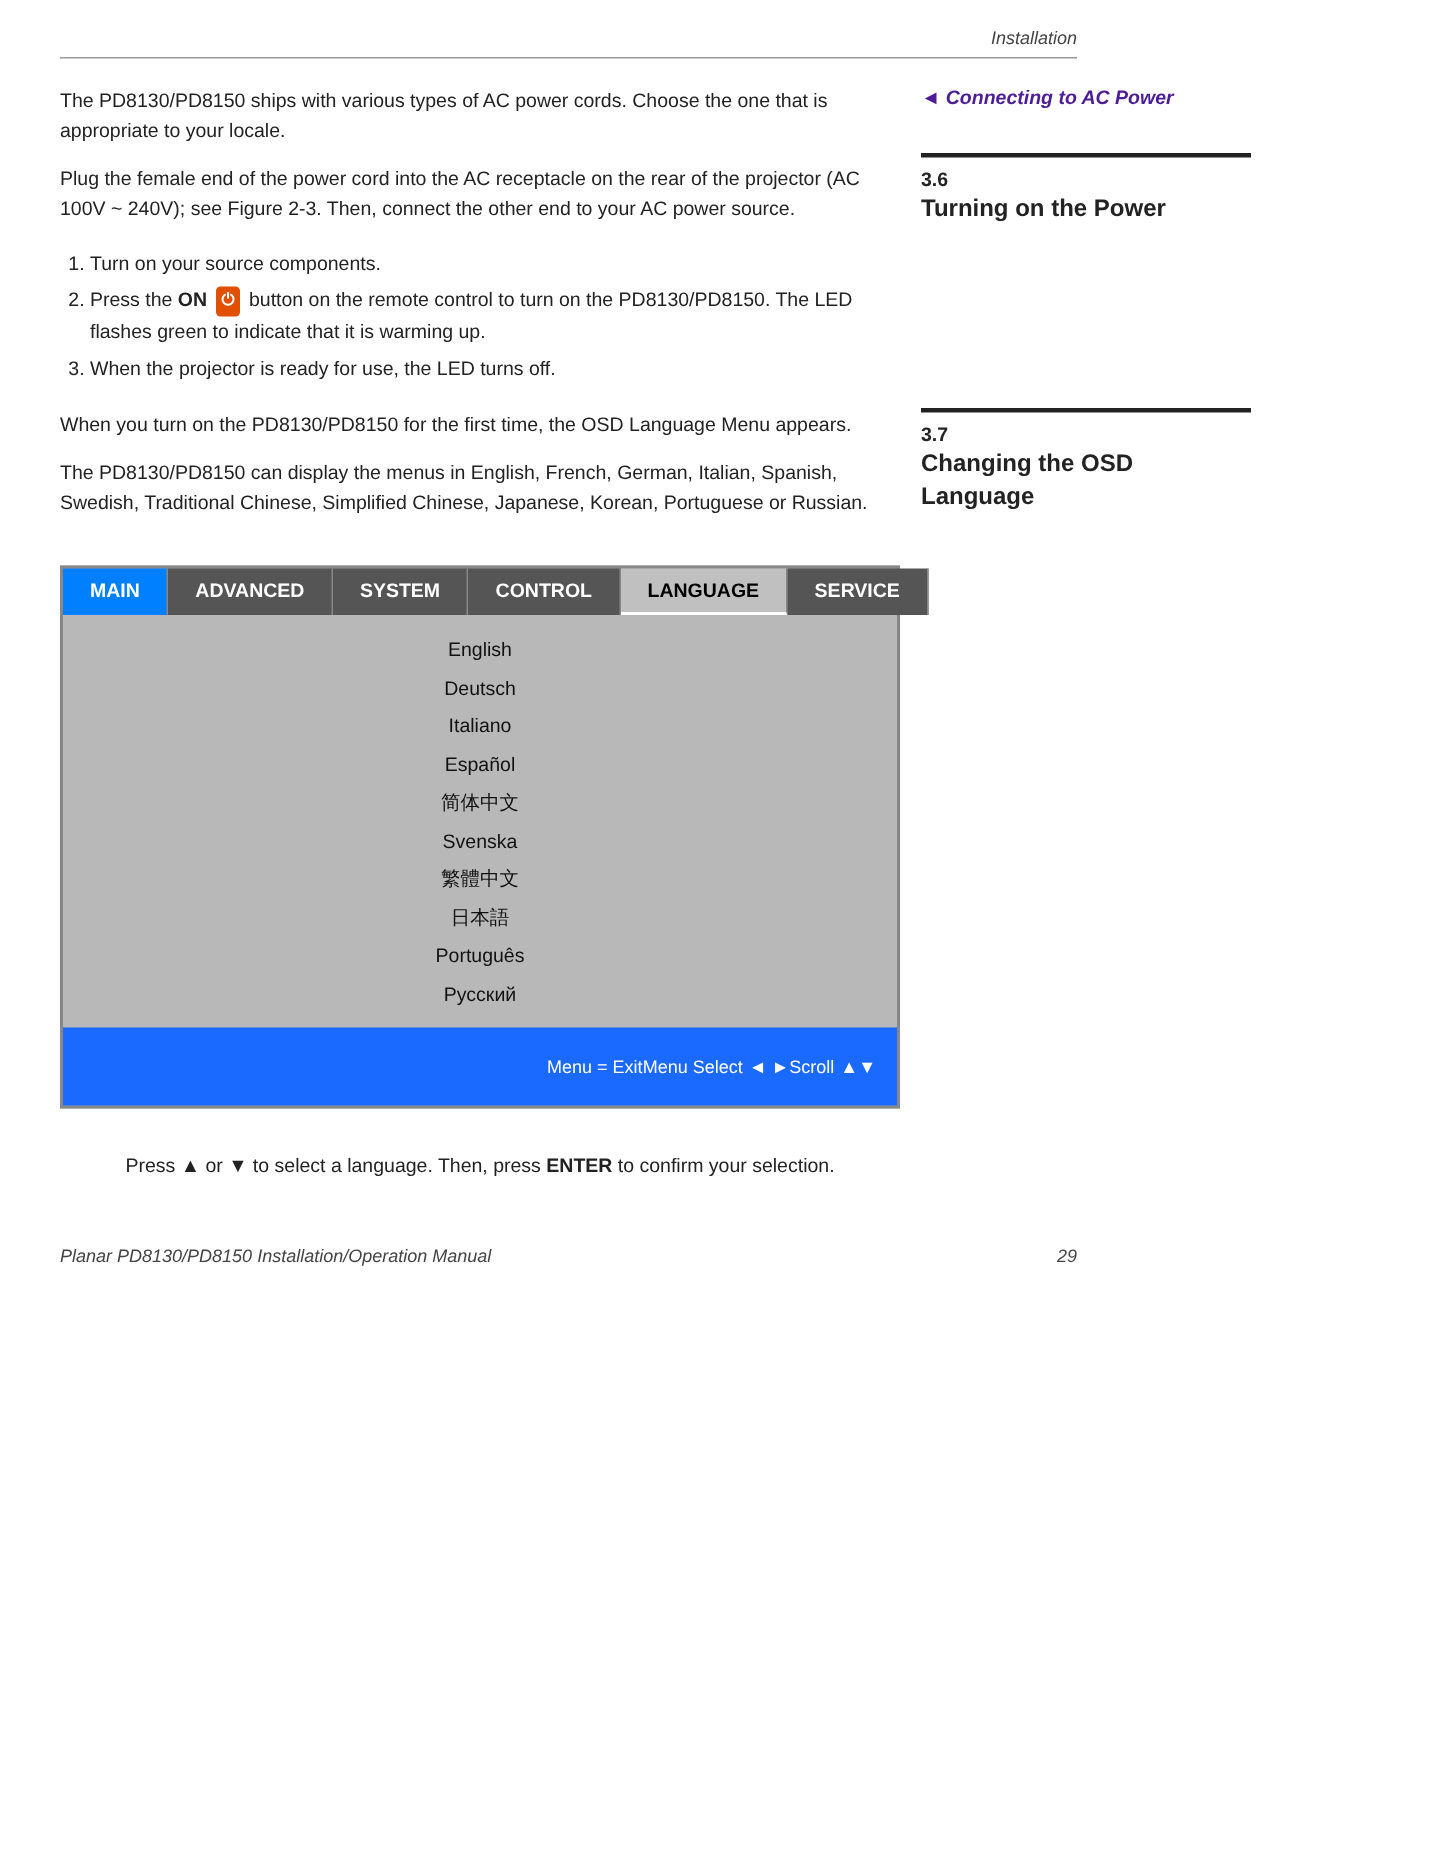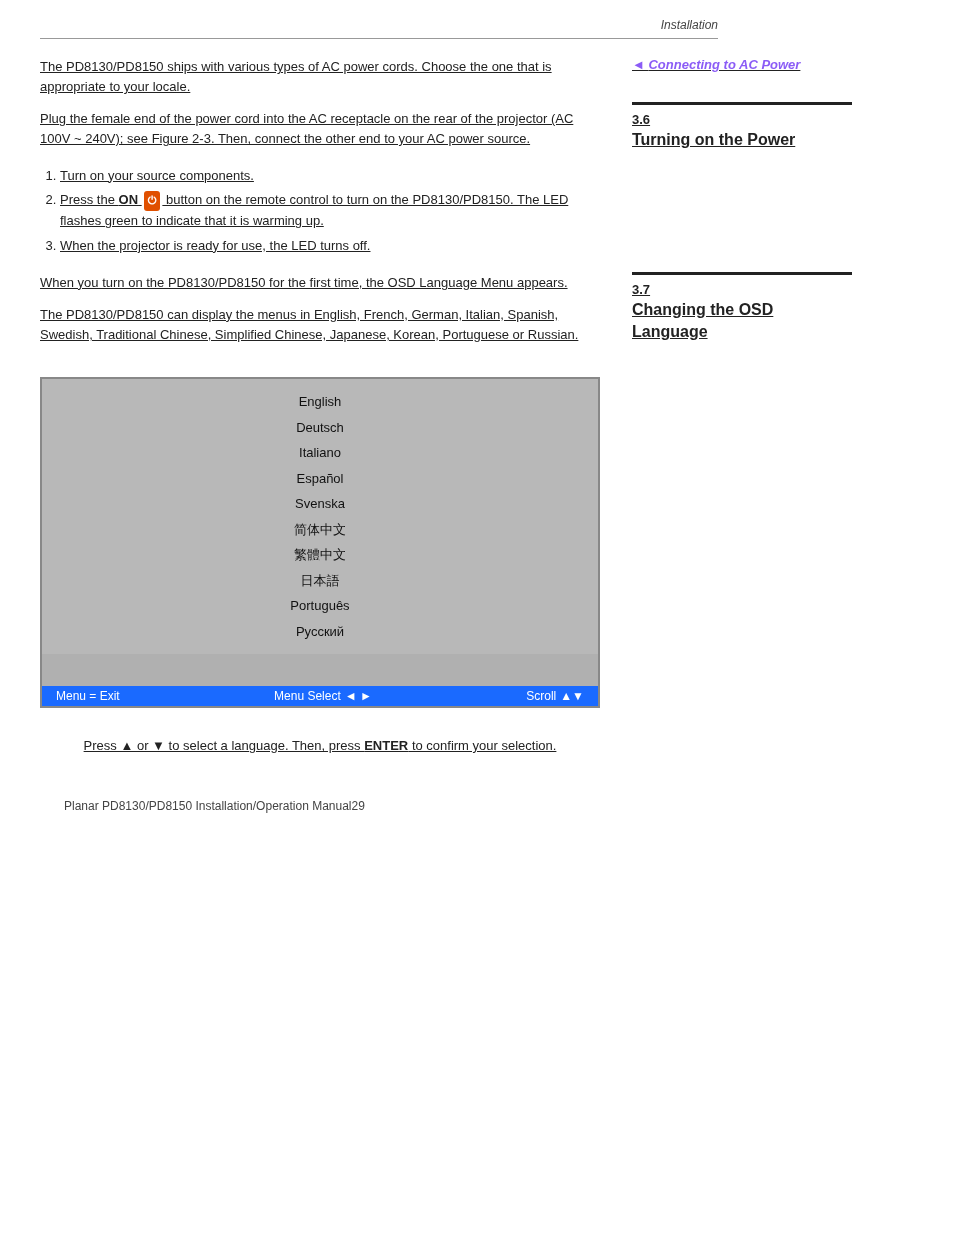--- a/index.html
+++ b/index.html
@@ -36,22 +36,21 @@
     .top-rule {
       border: none;
       border-top: 1px solid #999;
       margin: 0 40px;
     }
 
     
     .main-layout {
       display: flex;
       padding: 0 40px;
-      gap: 32px;
-      text-decoration: underline;
+      gap: 14px;
     }
 
     .left-content {
       flex: 1;
       padding-top: 18px;
     }
 
     .right-sidebar {
       width: 220px;
       padding-top: 18px;
@@ -68,21 +67,21 @@
 
     
     .sidebar-section {
       margin-bottom: 28px;
     }
 
     .sidebar-connecting {
       font-size: 13px;
       font-weight: bold;
       font-style: italic;
-      color: #8b5cf6;
+      color: #4c1d95;
       margin-bottom: 30px;
     }
 
     .sidebar-connecting::before {
       content: '◄ ';
       font-style: normal;
     }
 
     .sidebar-rule {
       border: none;
@@ -170,42 +169,41 @@
       padding: 3px 0;
       font-size: 13px;
       color: #111;
       line-height: 1.5;
     }
 
     .osd-menu-footer {
       background: #1a6aff;
       color: #fff;
       display: flex;
-      justify-content: space-between;
-      padding: 3px 14px;
+      justify-content: flex-end;
+      padding: 19px 14px;
       font-size: 12px;
-      margin-top: 32px;
     }
 
     .osd-footer-item {
       display: flex;
       align-items: center;
       gap: 4px;
     }
 
     
     .page-footer {
       display: flex;
-      justify-content: flex-start;
+      justify-content: space-between;
       padding: 16px 40px;
       margin-top: 30px;
       border-top: none;
       font-size: 12px;
       color: #444;
-      margin-left: 24px;
+      font-style: italic;
     }
 
     .press-para {
       font-size: 13px;
       margin-top: 10px;
       text-align: center;
     }
     .press-para strong {
       font-weight: bold;
     }
@@ -239,28 +237,36 @@
           <span>When the projector is ready for use, the LED turns off.</span>
         </li>
       </ol>
 
       <p class="para">When you turn on the PD8130/PD8150 for the first time, the OSD Language Menu appears.</p>
       <p class="para">The PD8130/PD8150 can display the menus in English, French, German, Italian, Spanish, Swedish, Traditional Chinese, Simplified Chinese, Japanese, Korean, Portuguese or Russian.</p>
 
       
       <div class="osd-menu-wrapper">
         
+        <div class="osd-menu-tabs">
+          <div class="osd-tab active">MAIN</div>
+          <div class="osd-tab">ADVANCED</div>
+          <div class="osd-tab">SYSTEM</div>
+          <div class="osd-tab">CONTROL</div>
+          <div class="osd-tab language-selected">LANGUAGE</div>
+          <div class="osd-tab">SERVICE</div>
+        </div>
         
         <div class="osd-menu-body">
           <span class="lang-item">English</span>
           <span class="lang-item">Deutsch</span>
           <span class="lang-item">Italiano</span>
           <span class="lang-item">Español</span>
+          <span class="lang-item">简体中文</span>
           <span class="lang-item">Svenska</span>
-          <span class="lang-item">简体中文</span>
           <span class="lang-item">繁體中文</span>
           <span class="lang-item">日本語</span>
           <span class="lang-item">Português</span>
           <span class="lang-item">Русский</span>
         </div>
         
         <div class="osd-menu-footer">
           <div class="osd-footer-item">
             <span>Menu = Exit</span>
           </div>

